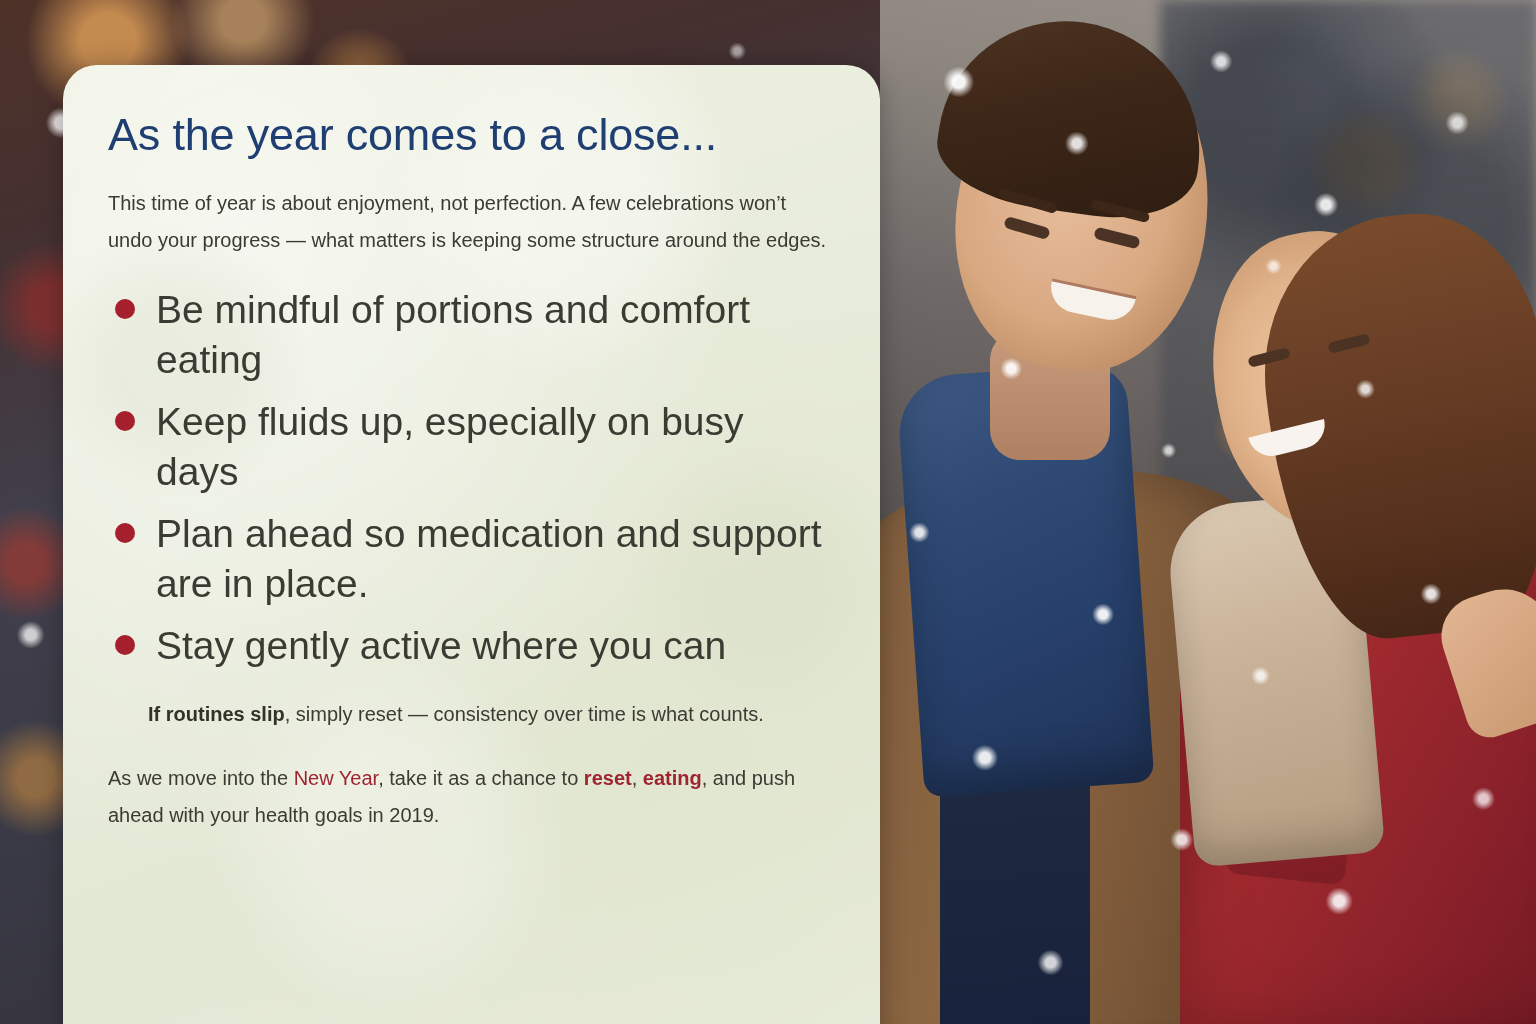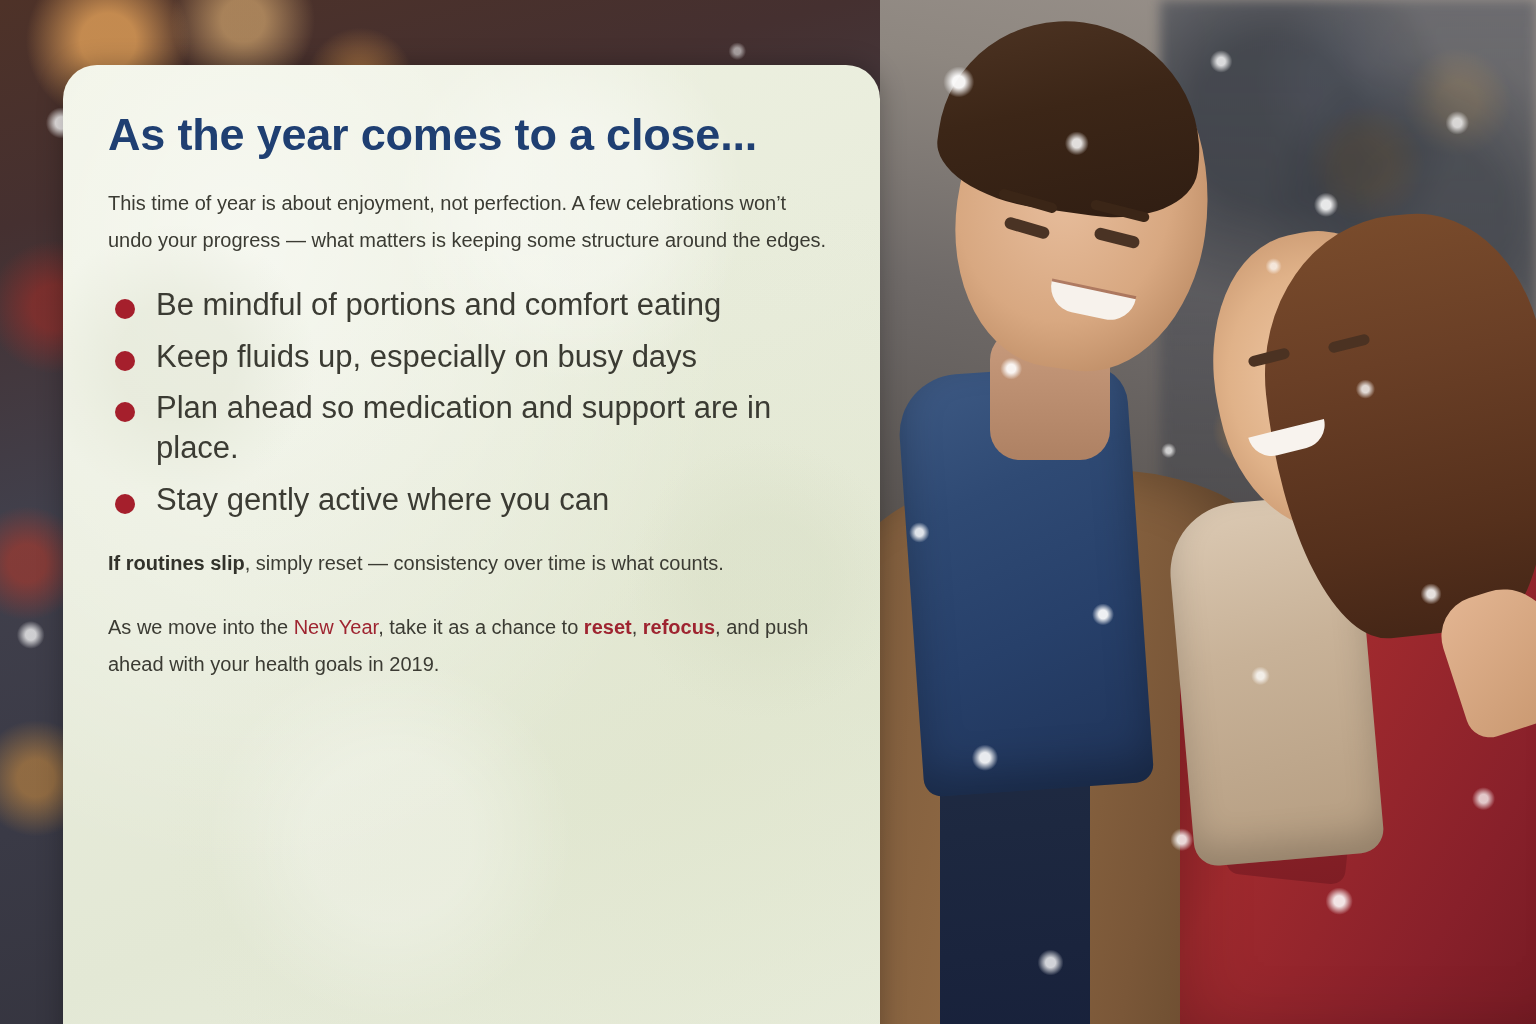--- a/index.html
+++ b/index.html
@@ -233,55 +233,55 @@
   }
   .card-inner {
     position: relative;
     padding: 46px 44px 0 45px;
   }
 
   h1.headline {
     margin: 0 0 26px 0;
     font-size: 45px;
     line-height: 1.06;
-    font-weight: bold;
+    font-weight: normal;
     color: #1f3f72;
     letter-spacing: -0.2px;
   }
   p.body {
     margin: 0 0 26px 0;
     font-size: 20px;
     line-height: 1.86;
     color: #3b3b33;
   }
   ul.tips {
     list-style: none;
     margin: 0 0 26px 0;
     padding: 0;
   }
   ul.tips li {
     position: relative;
     padding-left: 48px;
     margin-bottom: 12px;
-    font-size: 31px;
+    font-size: 39px;
     line-height: 1.28;
     color: #3b3b33;
   }
   ul.tips li .dot {
     position: absolute;
     left: 7px;
     top: 14px;
     width: 20px;
     height: 20px;
     border-radius: 50%;
     background: #a51f2c;
   }
   .accent-red { color: #9e2430; }
   .accent-red-bold { color: #9e2430; font-weight: bold; }
-  .bold-dark { font-weight: bold; color: #32322b; }
+  .bold-dark { font-weight: bold; color: #32322b; margin-left: 40px; }
 </style>
 </head>
 <body>
 
 <div id="stage">
 
   <div class="photo-bg">
     <div class="bg-tree"></div>
     <div class="bg-snow"></div>
   </div>
@@ -339,19 +339,19 @@
           <span class="dot"></span>
           <span>Stay gently active where you can</span>
         </li>
       </ul>
 
       <p class="body">
         <span class="bold-dark">If routines slip</span><span>, simply reset — consistency over time is what counts.</span>
       </p>
 
       <p class="body">
-        <span>As we move into the </span><span class="accent-red">New Year</span><span>, take it as a chance to </span><span class="accent-red-bold">reset</span><span>, </span><span class="accent-red-bold">refocus</span><span>, and push ahead with your health goals in </span><span>2019</span><span>.</span>
+        <span>As we move into the </span><span class="accent-red">New Year</span><span>, take it as a chance to </span><span class="accent-red-bold">reset</span><span>, </span><span class="accent-red-bold">eating</span><span>, and push ahead with your health goals in </span><span>2019</span><span>.</span>
       </p>
 
     </div>
   </div>
 
 </div>
 
 </body></html>

